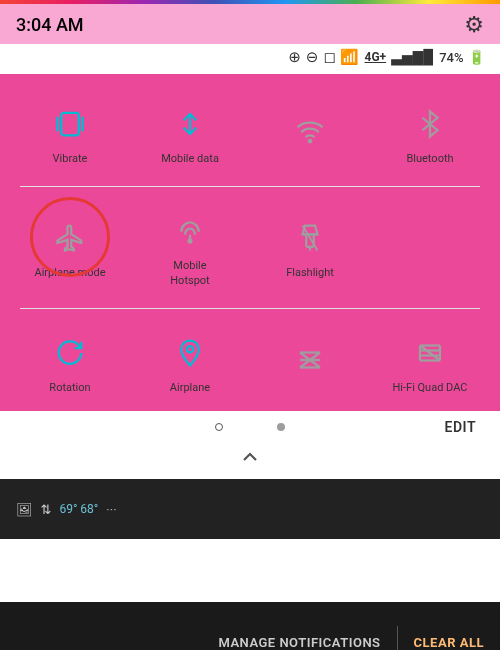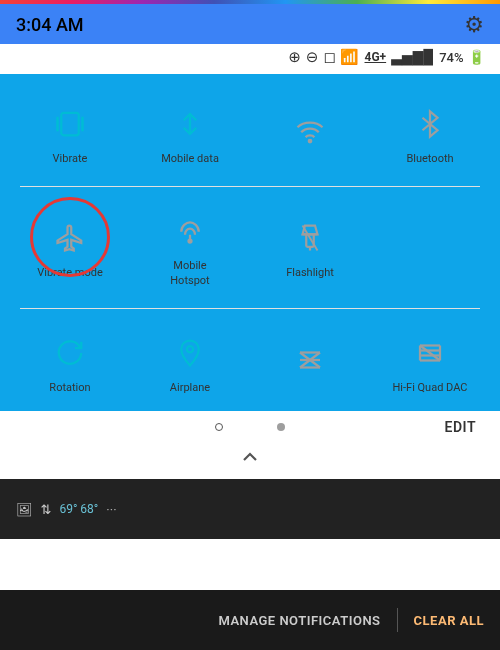--- a/index.html
+++ b/index.html
@@ -12,21 +12,21 @@
       position: relative;
     }
 
     
     .status-bar-gradient {
       height: 4px;
       background: linear-gradient(to right, #f44336, #e91e63, #9c27b0, #3f51b5, #2196f3, #4caf50, #ffeb3b, #ff9800);
     }
 
     .status-bar {
-      background: #3b82f6;
+      background: #f9a8d4;
       height: 40px;
       display: flex;
       align-items: center;
       justify-content: space-between;
       padding: 0 16px;
     }
 
     .status-time {
       font-size: 18px;
       font-weight: 500;
@@ -44,21 +44,21 @@
       justify-content: flex-end;
       align-items: center;
       padding: 4px 14px 8px 14px;
       gap: 5px;
       font-size: 13px;
       color: #333;
     }
 
     
     .quick-settings {
-      background: #0ea5e9;
+      background: #ec4899;
       padding: 10px 10px 0 10px;
     }
 
     .qs-grid {
       display: grid;
       grid-template-columns: repeat(4, 1fr);
       gap: 8px;
       padding: 8px 4px;
     }
 
@@ -200,23 +200,23 @@
     }
 
     .notif-temp {
       font-size: 12px;
       color: #69c0d4;
     }
 
     
     .bottom-action-bar {
       background: #1a1a1a;
-      height: 60px;
-      display: flex;
-      align-items: center;
+      height: 48px;
+      display: flex;
+      align-items: flex-end;
       justify-content: flex-end;
       position: absolute;
       bottom: 0;
       left: 0;
       right: 0;
     }
 
     .manage-notif-btn {
       font-size: 13px;
       font-weight: 600;
@@ -317,21 +317,21 @@
 
   <div class="qs-grid">
 
     <div class="qs-item qs-inactive" style="position:relative;">
       <div class="airplane-circle"></div>
       <div class="qs-icon">
         <svg viewBox="0 0 24 24" stroke="#9e9e9e" fill="none" stroke-width="1.8">
           <path d="M21 16v-2l-8-5V3.5A1.5 1.5 0 0 0 11.5 2v0A1.5 1.5 0 0 0 10 3.5V9l-8 5v2l8-2.5V19l-2 1.5V22l3.5-1 3.5 1v-1.5L13 19v-5.5l8 2.5z"></path>
         </svg>
       </div>
-      <span class="qs-label">Vibrate mode</span>
+      <span class="qs-label">Airplane mode</span>
     </div>
 
     <div class="qs-item qs-inactive">
       <div class="qs-icon">
         <svg viewBox="0 0 24 24" stroke="#9e9e9e" fill="none" stroke-width="1.8">
           <path d="M5 12.5 C5 8 9 5 12 5 C15 5 19 8 19 12.5"></path>
           <path d="M8 15 C8 12 10 10 12 10 C14 10 16 12 16 15"></path>
           <line x1="12" y1="19" x2="12" y2="15"></line>
           <circle cx="12" cy="20" r="1.2" fill="#9e9e9e"></circle>
         </svg>

